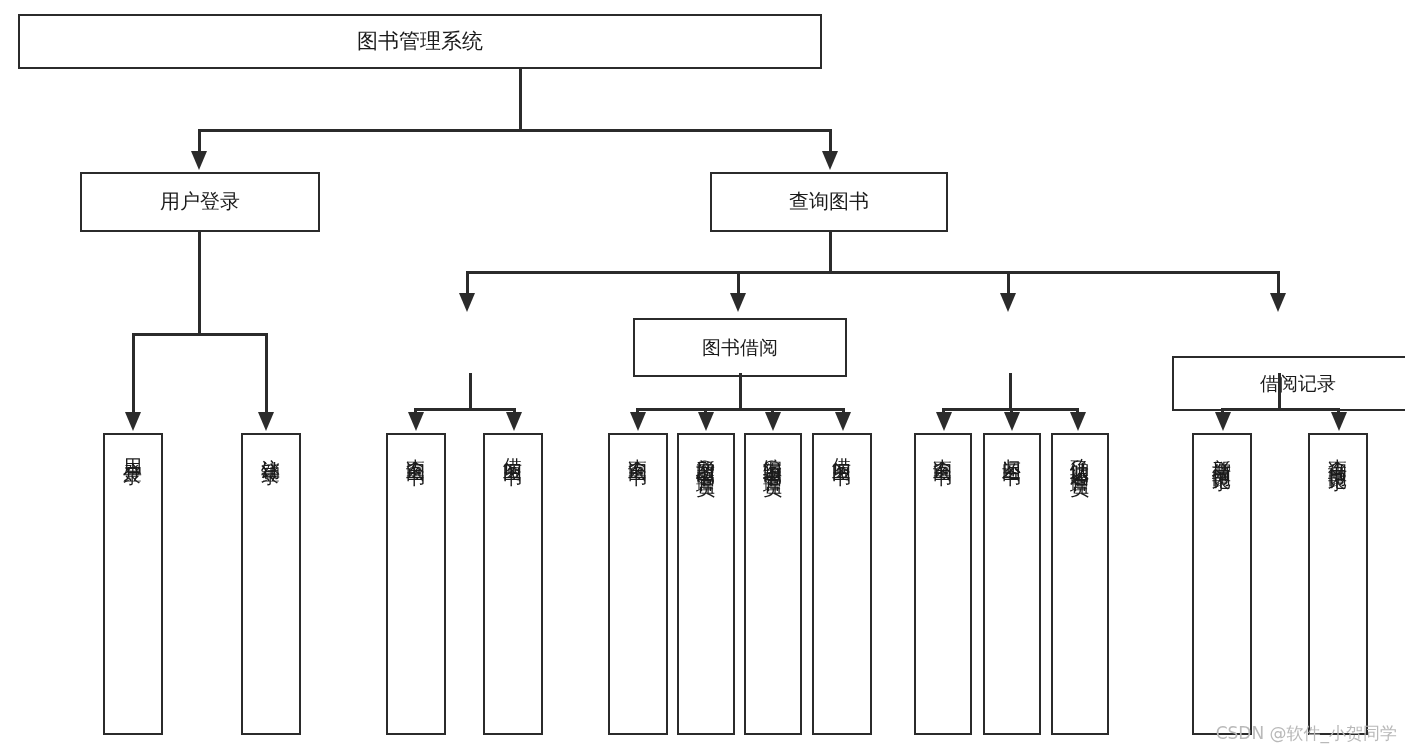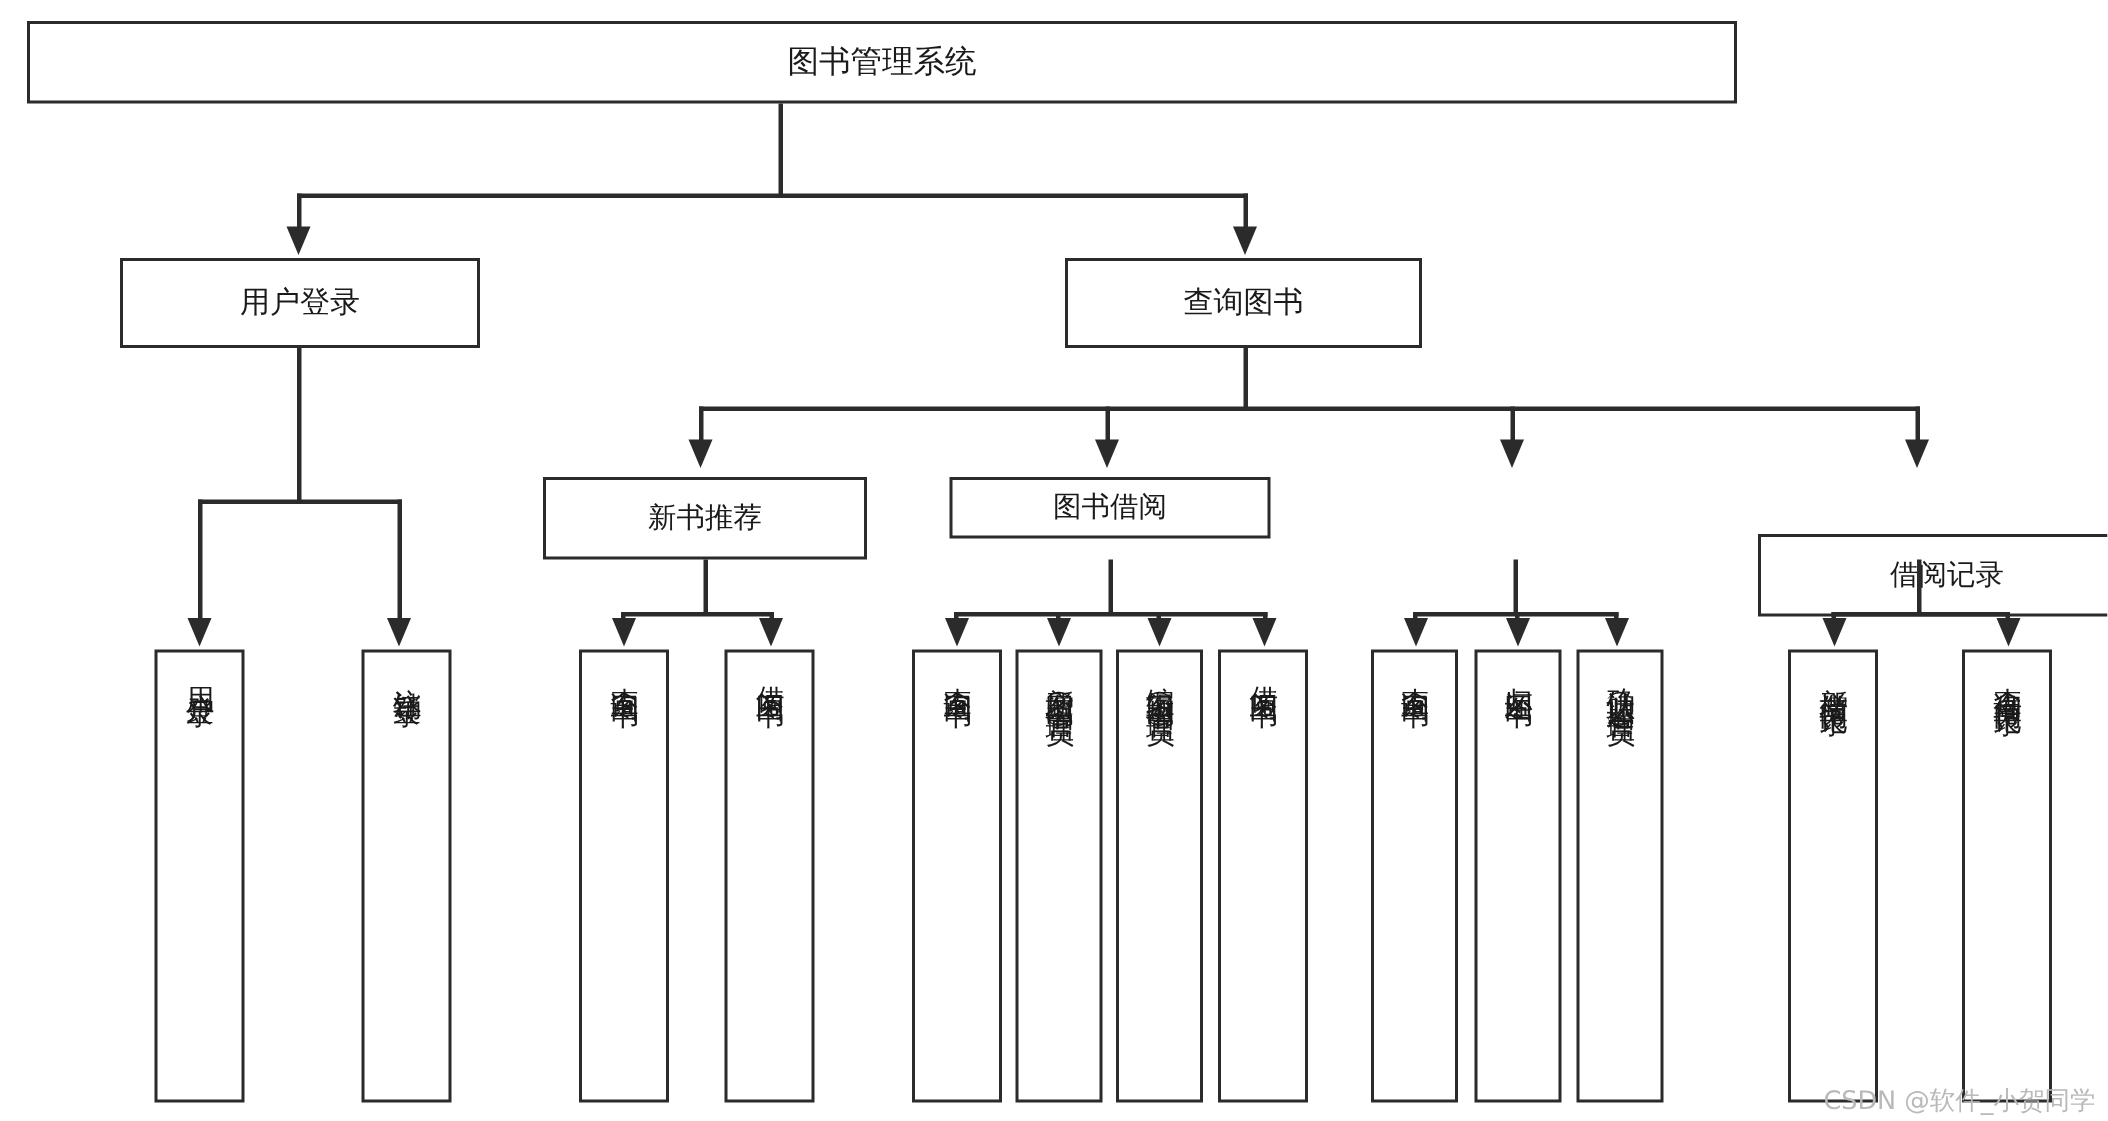--- a/index.html
+++ b/index.html
@@ -73,35 +73,32 @@
     color:#b9b9b9;
     white-space:nowrap;
     user-select:none;
   }
 </style>
 </head>
 <body>
 
 <div id="stage">
 
-  <div class="node root" style="left:18px;top:14px;width:1140px;height:55px;">
+  <div class="node root" style="left:18px;top:14px;width:804px;height:55px;">
     <span class="htext">图书管理系统</span>
   </div>
 
   <div class="node lvl2" style="left:80px;top:172px;width:240px;height:60px;">
     <span class="htext">用户登录</span>
   </div>
   <div class="node lvl2" style="left:710px;top:172px;width:238px;height:60px;">
     <span class="htext">查询图书</span>
   </div>
 
-  <div class="node lvl3" style="left:362px;top:318px;width:216px;height:55px;">
-    <span class="htext">新书推荐</span>
-  </div>
-  <div class="node lvl3" style="left:633px;top:318px;width:214px;height:41px;">
+  <div class="node lvl3" style="left:633px;top:318px;width:214px;height:59px;">
     <span class="htext">图书借阅</span>
   </div>
   <div class="node lvl3" style="left:1172px;top:318px;width:252px;height:55px;margin-top:38px;">
     <span class="htext">借阅记录</span>
   </div>
 
   <div class="node leaf" style="left:103px;top:433px;width:60px;height:302px;">
     <span class="vtext">用户登录</span>
   </div>
   <div class="node leaf" style="left:241px;top:433px;width:60px;height:302px;">

